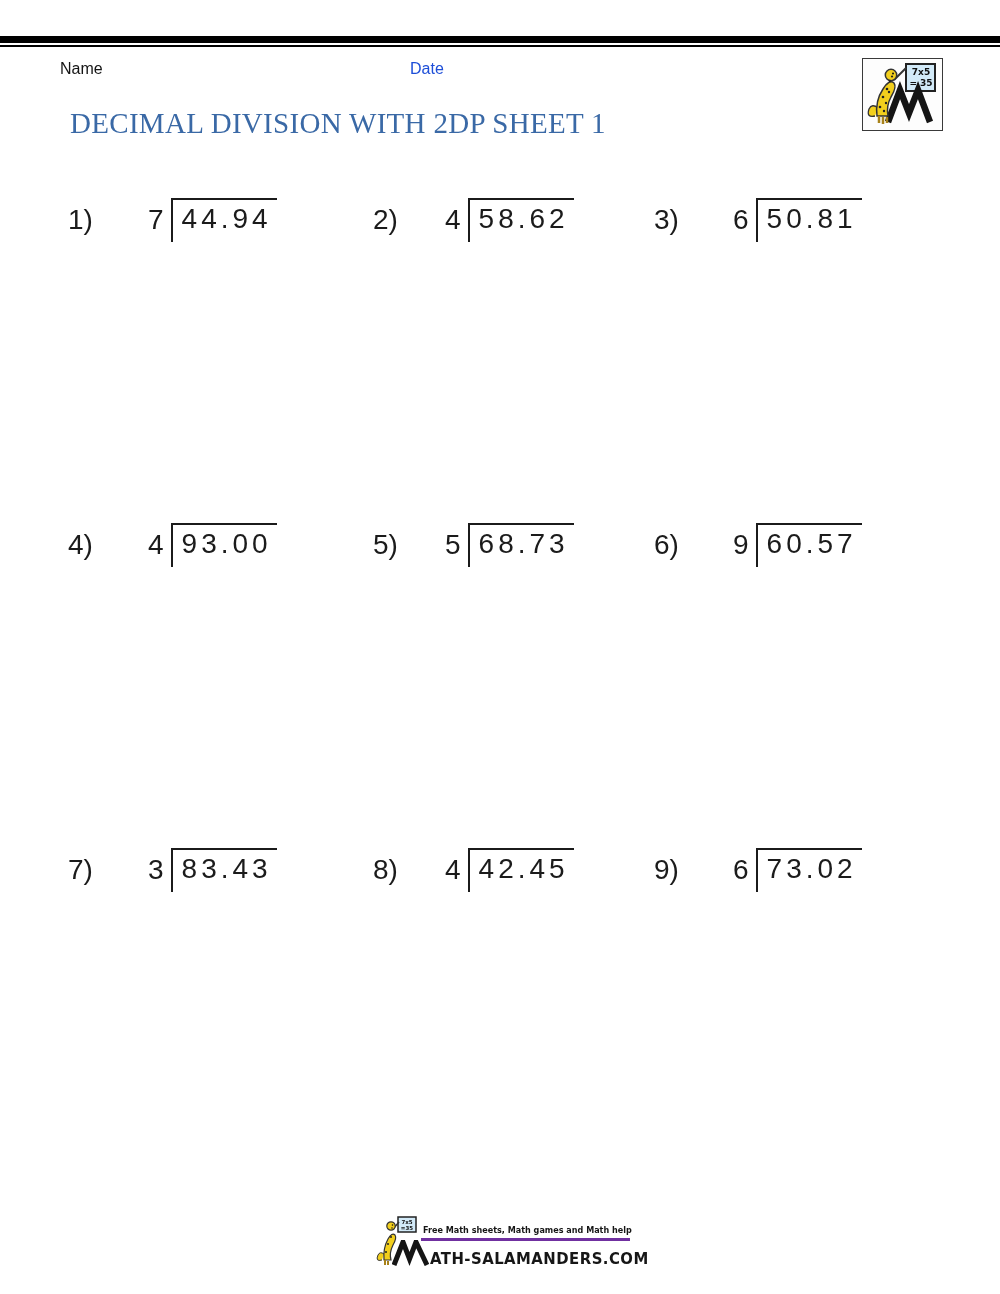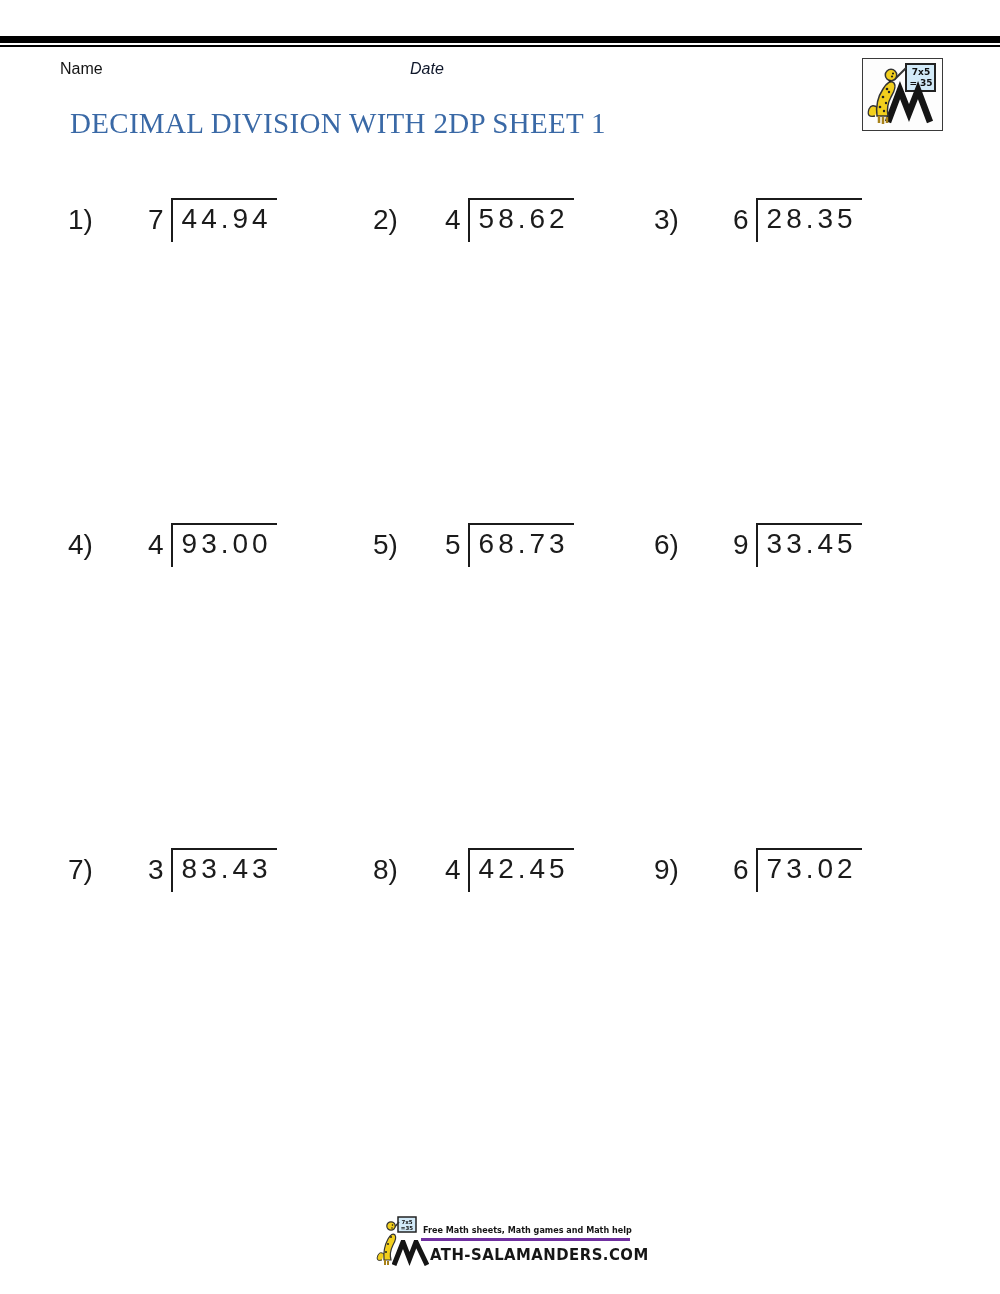--- a/index.html
+++ b/index.html
@@ -6,21 +6,21 @@
   html,body { background:#ffffff; }
   .page {
     position:relative; width:1000px; height:1294px; background:#ffffff;
     font-family:"Liberation Sans", sans-serif; color:#1b1b1b; overflow:hidden;
   }
   
   .rule-thick { position:absolute; left:0; top:36px; width:1000px; height:7px; background:#000; }
   .rule-thin  { position:absolute; left:0; top:45px; width:1000px; height:2px; background:#000; }
 
   .name-label { position:absolute; left:60px;  top:60px; font-size:16px; color:#141414; }
-  .date-label { position:absolute; left:410px; top:60px; font-size:16px; color:#0f172a;font-style:italic; }
+  .date-label { position:absolute; left:410px; top:60px; font-size:16px; color:#1d4ed8; }
 
   .page-title {
     position:absolute; left:58px; top:107px;
     font-family:"Liberation Serif", serif; font-size:29px; letter-spacing:0.3px;
     color:#3a69a6;
     margin-left:12px;
   }
 
   .brand-box {
     position:absolute; left:862px; top:58px; width:81px; height:73px;
@@ -43,21 +43,21 @@
   
   .footer-logo { position:absolute; left:374px; top:1216px; width:46px; height:50px; }
   .footer-tagline {
     position:absolute; left:423px; top:1224px;
     font-family:"DejaVu Sans", sans-serif; font-weight:bold; font-size:9.5px;
     color:#161616; white-space:nowrap; transform:scaleX(0.85); transform-origin:left top;
   }
   .footer-rule { position:absolute; left:421px; top:1238px; width:209px; height:3px; }
   .footer-wordmark {
     position:absolute; left:392px; top:1240px;
-    display:flex; align-items:center;
+    display:flex; align-items:flex-end;
   }
   .wordmark-m-icon { width:37px; height:26px; }
   .wordmark-text {
     font-family:"DejaVu Sans", sans-serif; font-weight:bold; font-size:16px;
     letter-spacing:0.5px; color:#161616; white-space:nowrap;
     transform:scaleX(0.93); transform-origin:left bottom; margin:0 0 -2px 1px;
   }
 </style>
 </head>
 <body>
@@ -103,37 +103,37 @@
     <span class="bracket"><span class="dividend">44.94</span></span>
   </div>
   <div class="problem c2 r1">
     <span class="pnum">2)</span>
     <span class="divisor">4</span>
     <span class="bracket"><span class="dividend">58.62</span></span>
   </div>
   <div class="problem c3 r1">
     <span class="pnum">3)</span>
     <span class="divisor">6</span>
-    <span class="bracket"><span class="dividend">28.35</span></span>
+    <span class="bracket"><span class="dividend">50.81</span></span>
   </div>
 
   <div class="problem c1 r2">
     <span class="pnum">4)</span>
     <span class="divisor">4</span>
     <span class="bracket"><span class="dividend">93.00</span></span>
   </div>
   <div class="problem c2 r2">
     <span class="pnum">5)</span>
     <span class="divisor">5</span>
     <span class="bracket"><span class="dividend">68.73</span></span>
   </div>
   <div class="problem c3 r2">
     <span class="pnum">6)</span>
     <span class="divisor">9</span>
-    <span class="bracket"><span class="dividend">33.45</span></span>
+    <span class="bracket"><span class="dividend">60.57</span></span>
   </div>
 
   <div class="problem c1 r3">
     <span class="pnum">7)</span>
     <span class="divisor">3</span>
     <span class="bracket"><span class="dividend">83.43</span></span>
   </div>
   <div class="problem c2 r3">
     <span class="pnum">8)</span>
     <span class="divisor">4</span>

